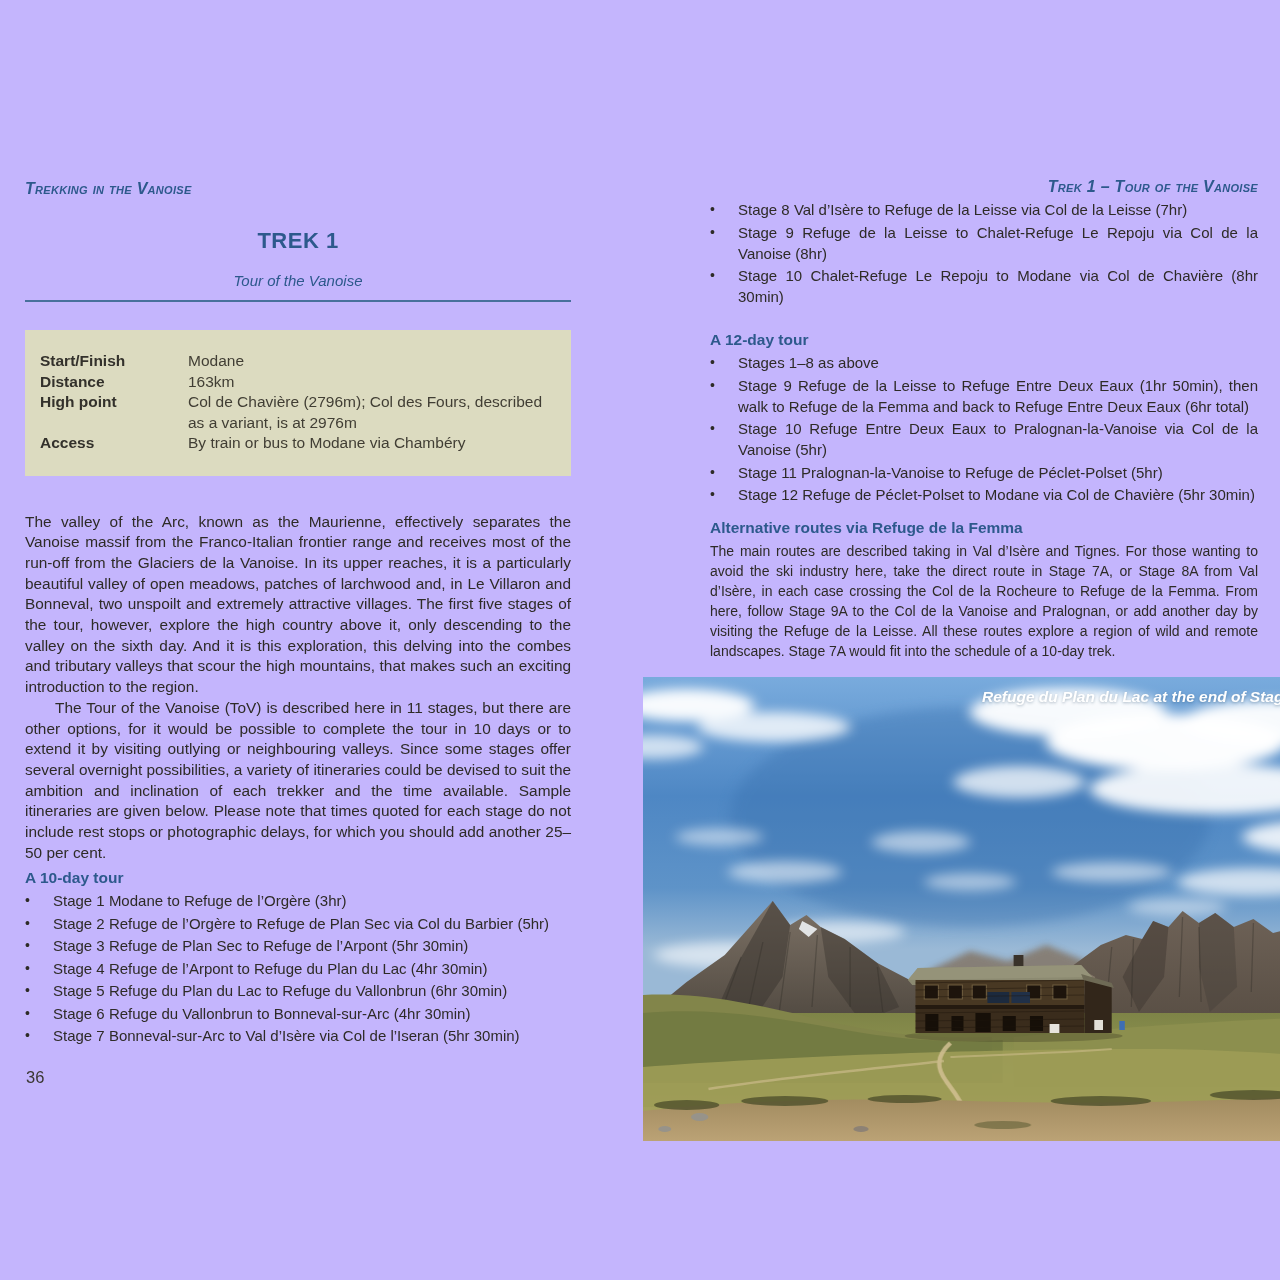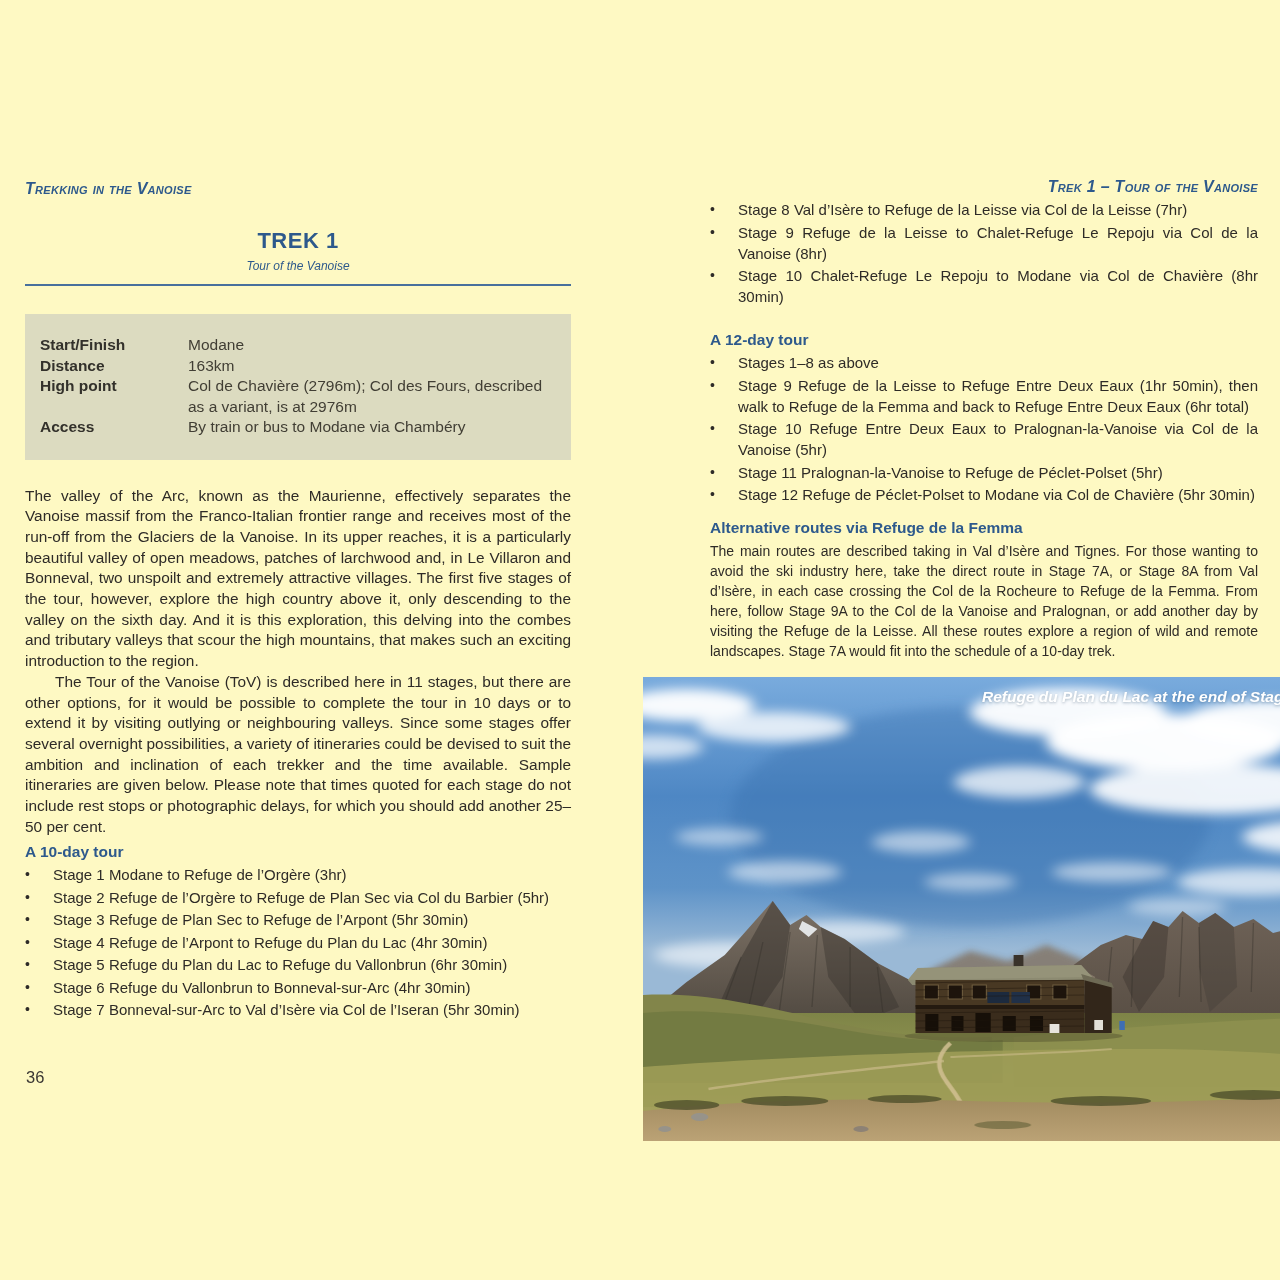--- a/index.html
+++ b/index.html
@@ -1,44 +1,44 @@
 <!DOCTYPE html>
 <html><head>
 <meta charset="utf-8">
 <style>
   html,body{margin:0;padding:0;}
   body{
     width:1280px;height:1280px;background:#ffffff;
     font-family:"Liberation Sans","DejaVu Sans",sans-serif;
     color:#2e2b27;position:relative;overflow:hidden;
   }
-  .page{position:absolute;inset:0;background:#fef9c3;}
+  .page{position:absolute;inset:0;background:#c4b5fd;}
 
   
   .col-left{position:absolute;left:25px;top:180px;width:546px;}
   .col-right{position:absolute;left:710px;top:178px;width:548px;}
 
   .running-head{
     color:#2d598c;font-weight:700;font-style:italic;
     font-variant:small-caps;font-size:16px;letter-spacing:.3px;
   }
   .rh-right{text-align:right;}
 
   .title-block{text-align:center;margin-top:30px;}
   .trek-title{color:#2d598c;font-weight:700;font-size:22px;letter-spacing:.5px;}
-  .trek-subtitle{color:#2d598c;font-style:italic;font-size:12px;margin-top:5px;}
+  .trek-subtitle{color:#2d598c;font-style:italic;font-size:15px;margin-top:18px;}
   .rule{border:none;border-top:2px solid #48709c;margin:11px 0 0 0;}
 
   .info-box{background:#dcdbc0;margin-top:28px;padding:21px 20px 22px 15px;}
   .info-row{display:flex;font-size:15.5px;line-height:20.5px;}
   .info-label{flex:none;width:148px;font-weight:700;color:#33312b;}
   .info-value{flex:1;color:#413e34;}
 
   .para{font-size:15.4px;line-height:20.7px;text-align:justify;color:#2e2b27;}
-  .para-first{margin-top:26px;}
+  .para-first{margin-top:36px;}
   .para-indent{text-indent:30px;}
 
   .section-heading{color:#2d598c;font-weight:700;font-size:15.5px;}
   .mt6{margin-top:6px;}.mt12{margin-top:12px;}.mt14{margin-top:14px;}.mt24{margin-top:24px;}
 
   .list{margin-top:3px;}
   .li{display:flex;font-size:15px;line-height:21px;margin-top:1.5px;}
   .bullet{flex:none;width:28px;font-size:14px;line-height:21px;}
   .li-text{flex:1;text-align:justify;}
 

